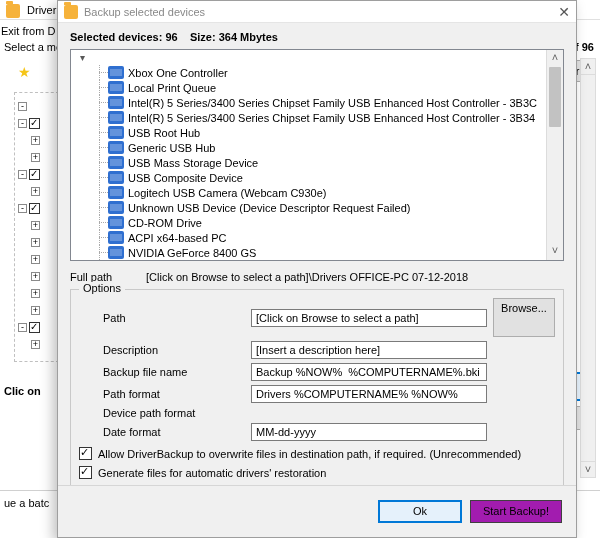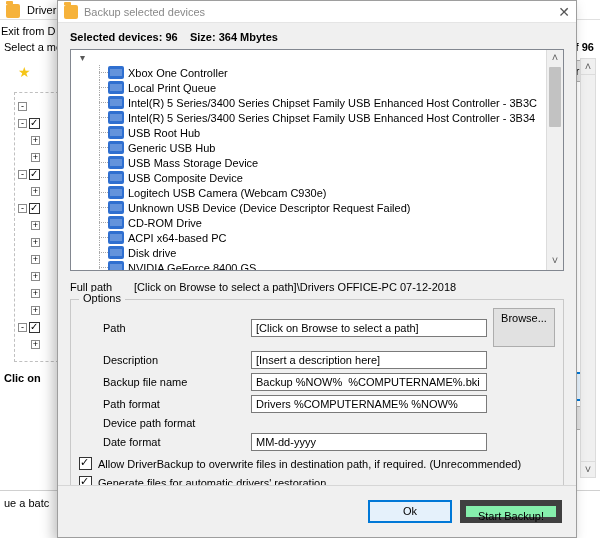--- a/index.html
+++ b/index.html
@@ -14,21 +14,21 @@
   .bk-text2 { position:absolute; left:4px; top:41px; }
   .bk-right-count { position:absolute; right:6px; top:41px; font-weight:bold;}
   .bk-sig-btn { position:absolute; right:6px; top:60px; width:48px; height:22px; background:#e1e1e1; border:1px solid #adadad; text-align:center; line-height:20px;}
   .bk-star { position:absolute; left:18px; top:64px; font-size:14px; color:#f5c518;}
   .bk-tree-outline { position:absolute; left:14px; top:92px; width:45px; height:270px; border:1px dashed #c0c0c0; background:#fff;}
   .bk-tree-col { position:absolute; left:18px; top:98px; }
   .bk-tree-row { height:17px; display:flex; align-items:center; gap:2px;}
   .bk-expander { width:9px; height:9px; border:1px solid #8a8a8a; font-size:9px; line-height:7px; text-align:center; background:#fff; }
   .bk-chk { width:11px; height:11px; border:1px solid #333; background:#fff; position:relative;}
   .bk-chk::after{content:"✓"; position:absolute; left:0; top:-2px; font-size:10px;}
-  .bk-bottom1 { position:absolute; left:4px; top:372px; font-weight:bold;}
+  .bk-bottom1 { position:absolute; left:4px; top:385px; font-weight:bold;}
   .bk-bottom2 { position:absolute; left:0; top:490px; width:600px; border-top:1px solid #d0d0d0; padding:6px 0 0 4px;}
   .bk-right-btn { position:absolute; right:16px; top:372px; width:34px; height:29px; border:2px solid #0078d7; background:#e5f1fb;}
   .bk-right-btn2 { position:absolute; right:16px; top:406px; width:34px; height:24px; border:1px solid #adadad; background:#e1e1e1;}
   .bk-scroll { position:absolute; right:4px; top:58px; width:16px; height:420px; background:#f0f0f0; border:1px solid #dcdcdc;}
   .bk-scroll .bks-btn{height:16px;background:#f0f0f0;text-align:center;line-height:14px;color:#606060;border-bottom:1px solid #dcdcdc;}
   .bk-scroll .bks-btn.bot{position:absolute;bottom:0;left:0;right:0;border-top:1px solid #dcdcdc;border-bottom:none;}
 
   
   .dlg { position:absolute; left:57px; top:0; width:520px; height:538px; background:#f0f0f0; border:1px solid #9e9e9e; box-shadow:-4px 4px 12px rgba(0,0,0,0.25); display:flex; flex-direction:column;}
   .dlg-title { height:22px; background:#fff; display:flex; align-items:center; padding:0 6px; color:#888; border-bottom:1px solid #e5e5e5;}
@@ -48,36 +48,36 @@
   .tv-row { height:15px; display:flex; align-items:center; padding-left:6px;}
   .tv-exp { width:11px; text-align:center; color:#595959; font-size:10px; margin-right:4px;}
   .tv-line { width:16px; height:15px; position:relative; flex:none;}
   .tv-line::before{content:"";position:absolute;left:7px;top:0;bottom:0;border-left:1px dotted #a9a9a9;}
   .tv-line::after{content:"";position:absolute;left:7px;right:0;top:7px;border-top:1px dotted #a9a9a9;}
   .tv-ico { width:16px; height:13px; background:#2f6fd0; border-radius:2px; margin-right:4px; position:relative; flex:none;}
   .tv-ico::after{content:"";position:absolute;left:2px;right:2px;top:3px;bottom:3px;background:#fff;opacity:.25;}
   .tv-label { white-space:nowrap;}
 
   .fullpath-row { display:flex; margin:10px 0 6px 0; font-size:11px;}
-  .fp-label { width:64px;}
+  .fp-label { width:76px;}
   .fp-val { flex:1;}
 
   .group { border:1px solid #c9c9c9; padding:8px 8px 10px 8px; position:relative; background:#f0f0f0;}
   .group-title { position:absolute; top:-8px; left:8px; background:#f0f0f0; padding:0 4px;}
   .form-row { display:flex; align-items:center; margin-bottom:4px;}
   .form-row label { width:104px;margin-left:24px;}
   .form-row input[type=text] { flex:1; height:18px; border:1px solid #7a7a7a; padding:1px 4px; font:inherit; background:#fff;margin-left:44px;}
   .browse-btn { width:62px; height:39px; margin-left:6px; background:#e1e1e1; border:1px solid #adadad; text-align:center; line-height:19px;}
   .form-row.first input{margin-right:0;}
   .chk-row { display:flex; align-items:center; margin-top:6px; gap:6px;}
   .chk { width:13px; height:13px; border:1px solid #333; background:#fff; position:relative;}
   .chk.checked::after{content:"✓"; position:absolute; left:0; top:-2px; font-size:11px;}
 
   .dlg-buttons { height:52px; border-top:1px solid #d6d6d6; background:#f0f0f0; display:flex; justify-content:flex-end; align-items:center; gap:8px; padding-right:14px;}
-  .btn { height:23px; min-width:84px; padding:0 12px; background:#86efac; border:6px solid #404040; line-height:21px; text-align:center;}
+  .btn { height:23px; min-width:84px; padding:0 12px; background:#a21caf; border:1px solid #404040; line-height:21px; text-align:center;}
   .btn.default{ border:2px solid #0078d7; background:#e5f1fb; line-height:19px;}
 </style>
 </head>
 <body>
 
 <div class="stage">
 
   <div class="bk-title">
     <span class="tb-icon"></span>
     <span>DriverBa</span>
@@ -237,26 +237,20 @@
             <div class="tv-row">
               <span class="tv-exp"></span>
               <span class="tv-line"></span>
               <span class="tv-ico"></span>
               <span class="tv-label">ACPI x64-based PC</span>
             </div>
             <div class="tv-row">
               <span class="tv-exp"></span>
               <span class="tv-line"></span>
               <span class="tv-ico"></span>
-              <span class="tv-label">Disk drive</span>
-            </div>
-            <div class="tv-row">
-              <span class="tv-exp"></span>
-              <span class="tv-line"></span>
-              <span class="tv-ico"></span>
               <span class="tv-label">NVIDIA GeForce 8400 GS</span>
             </div>
           </div>
         <div class="tree-scroll">
           <div class="sbtn">˄</div>
           <div class="thumb"></div>
           <div class="sbtn bot">˅</div>
         </div>
       </div>
 

